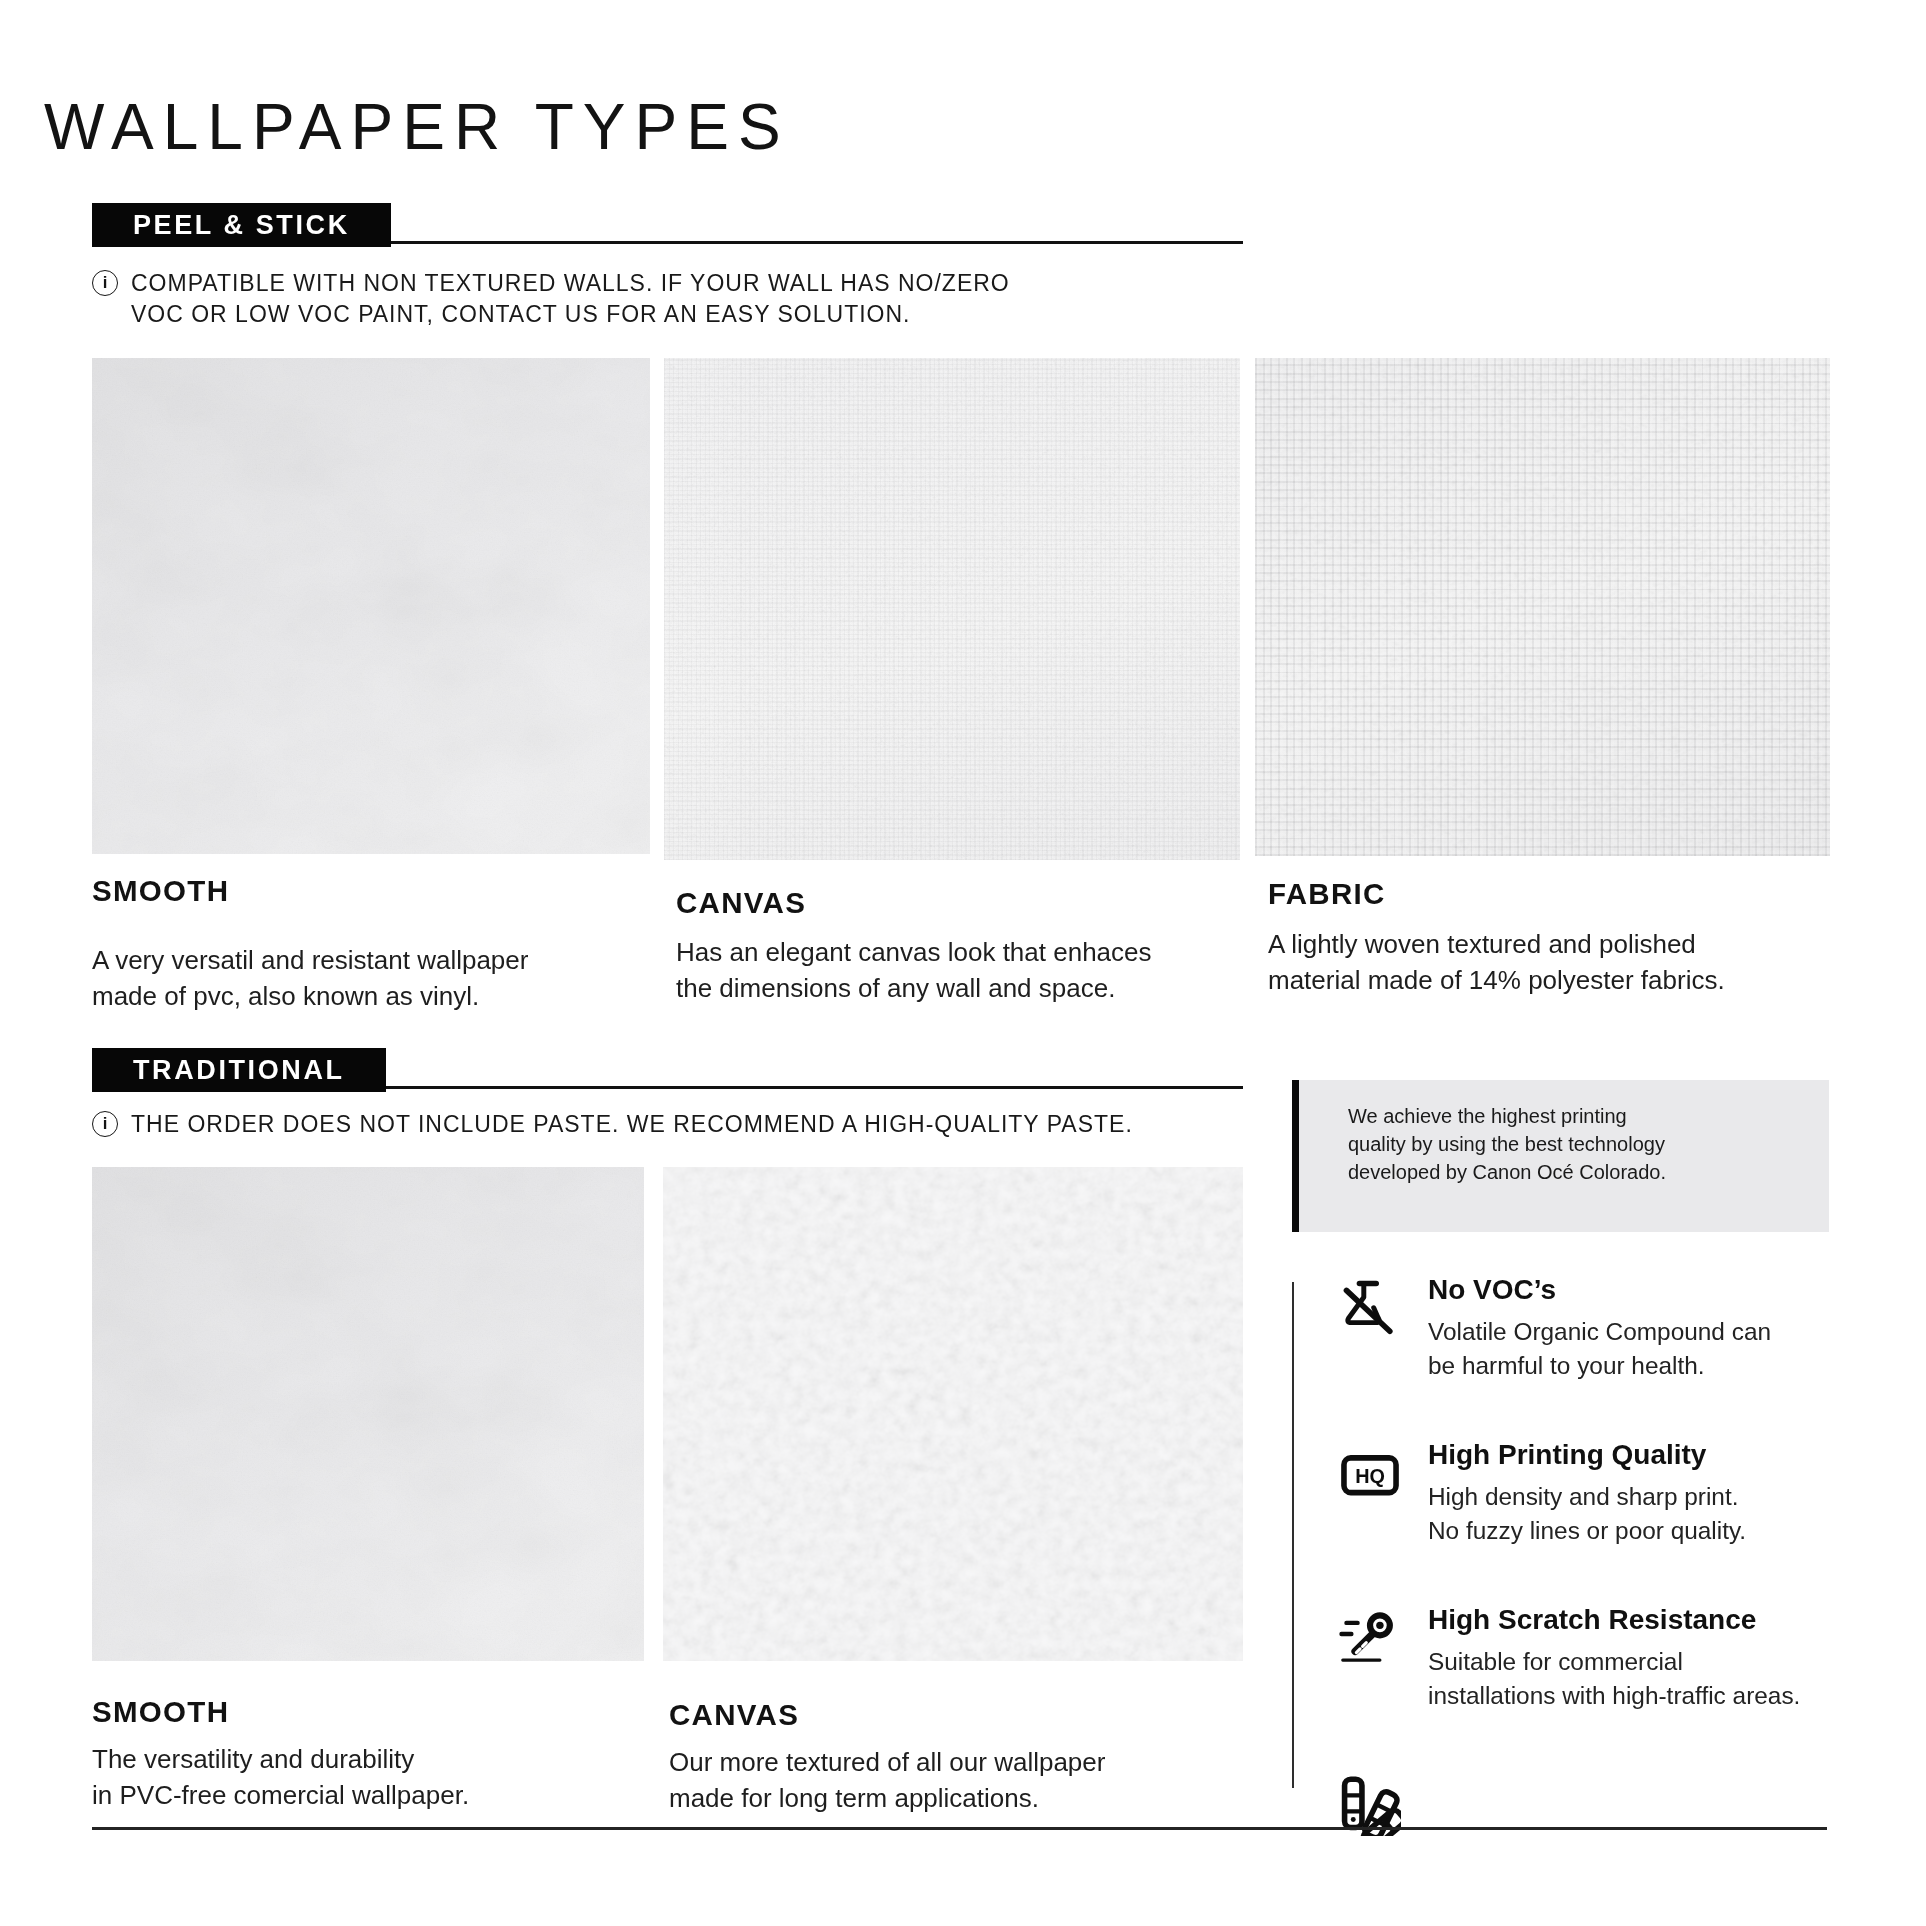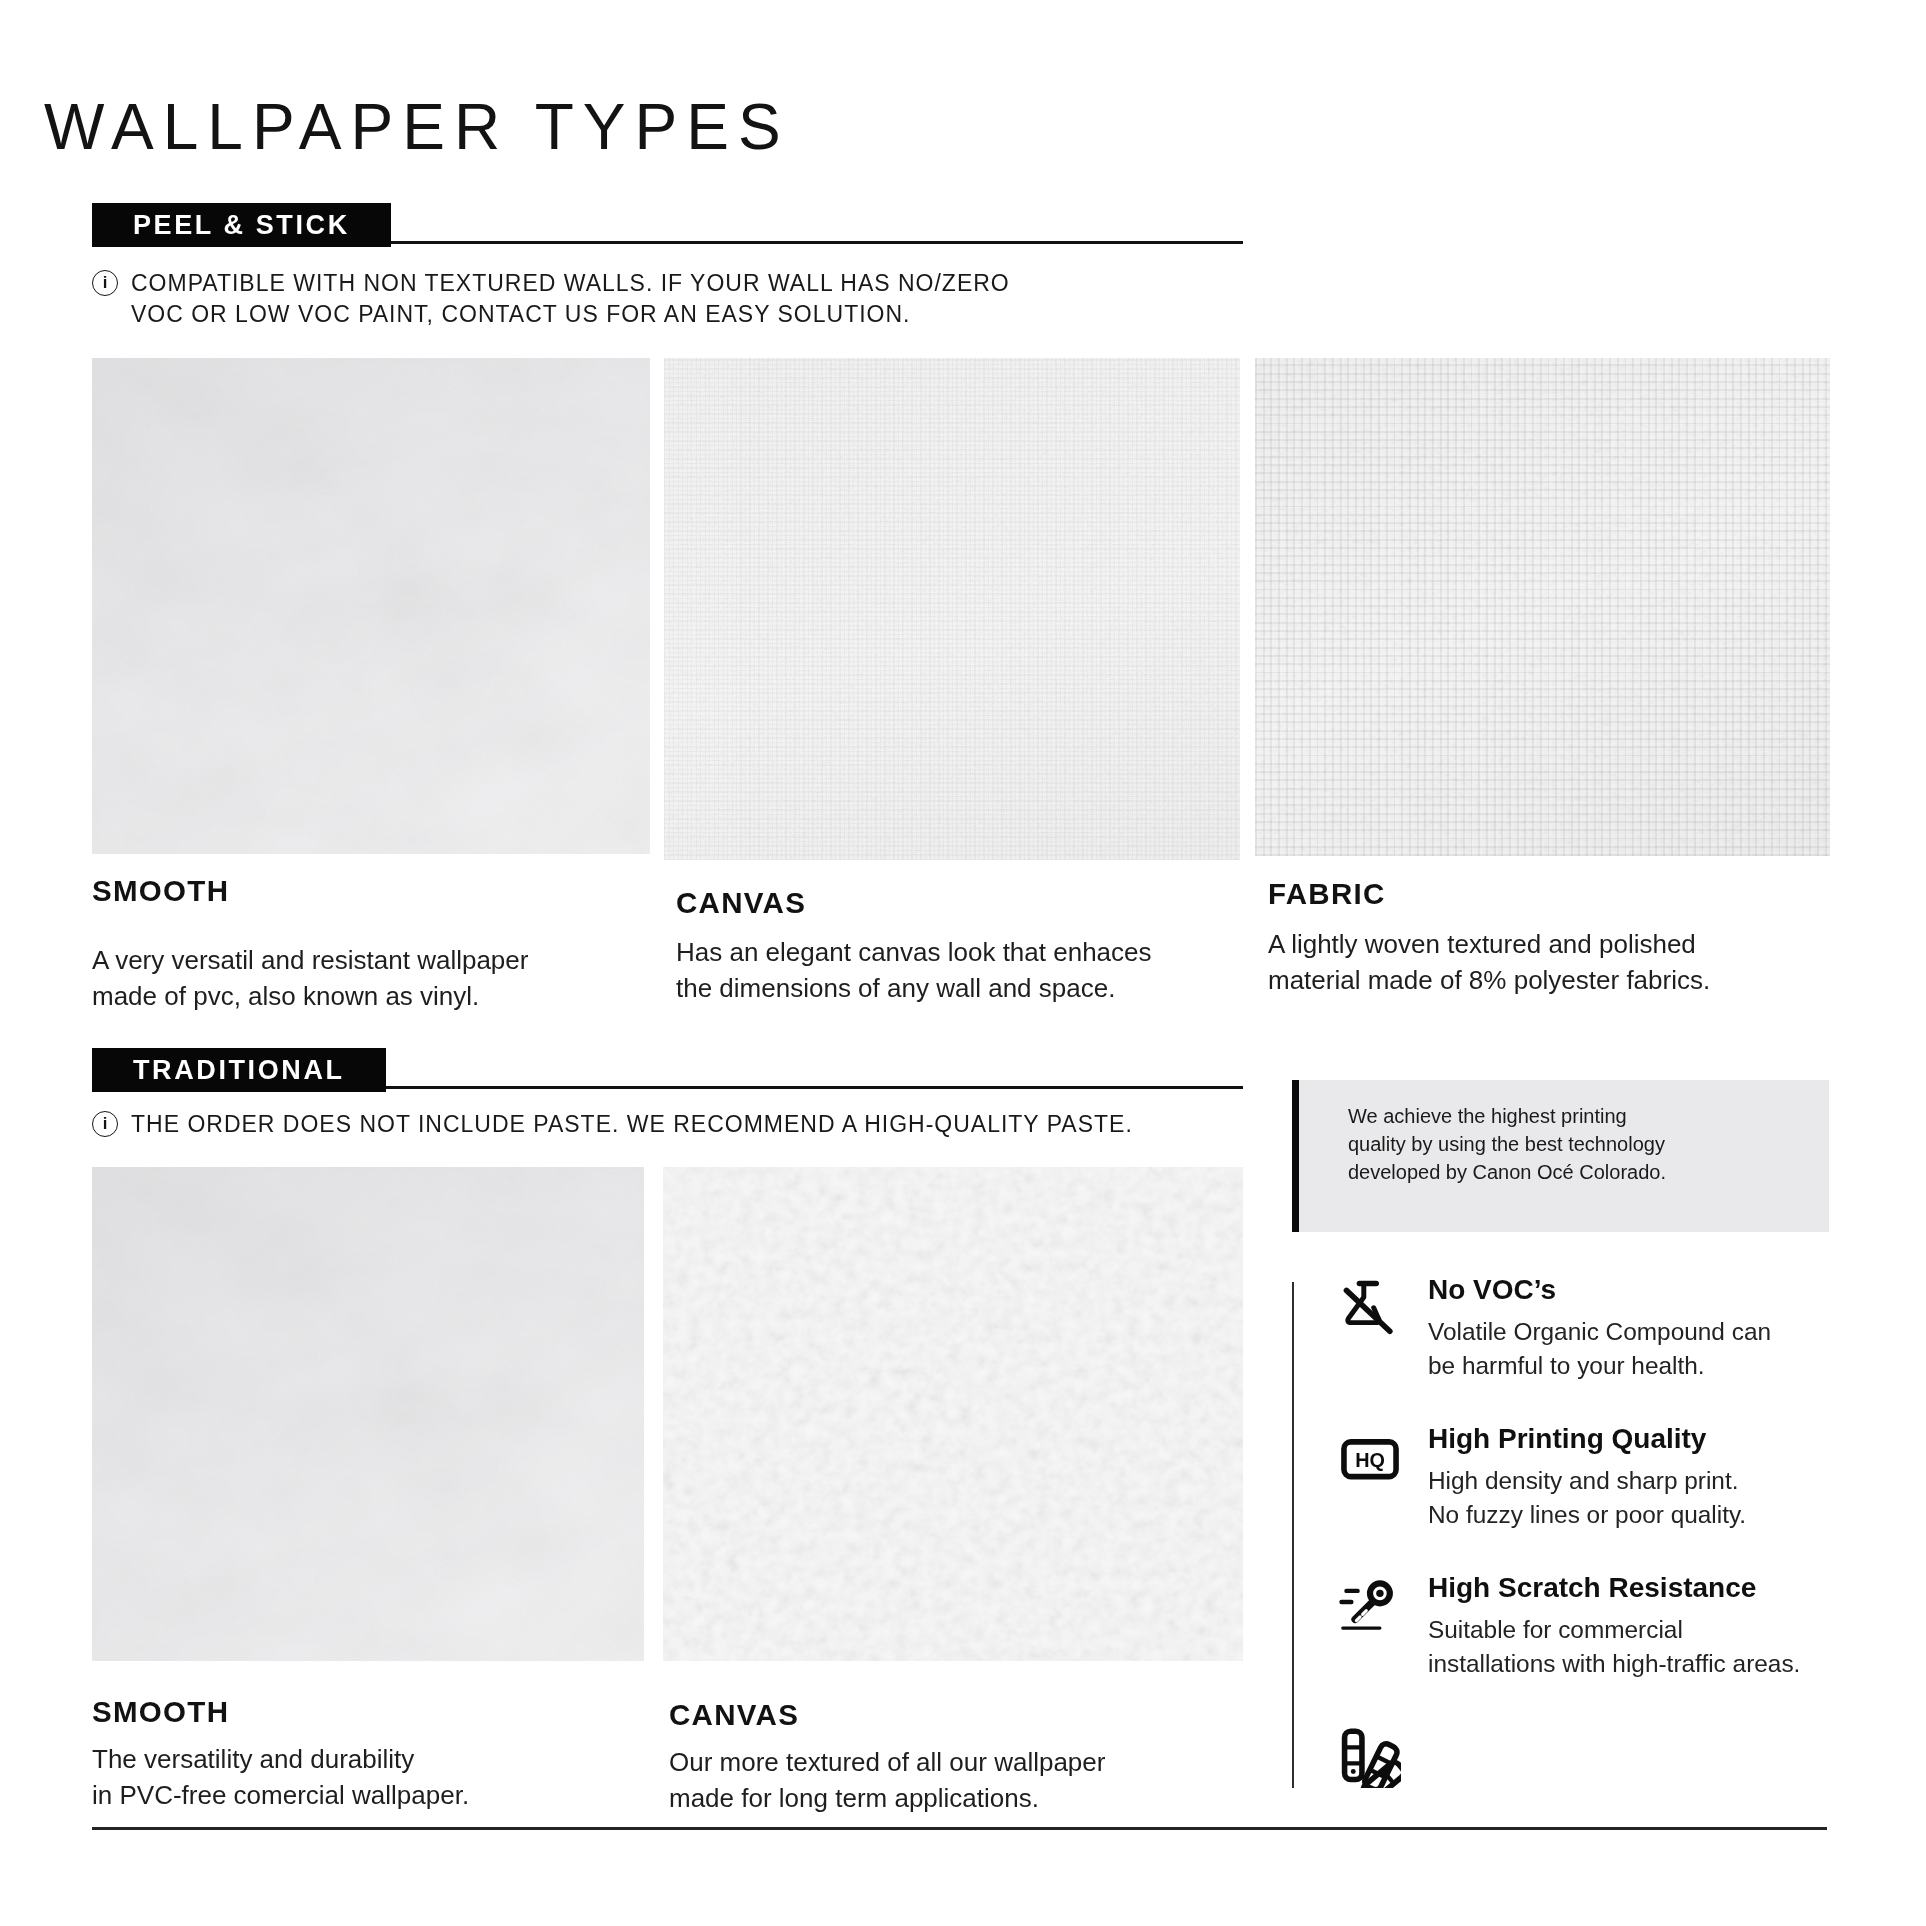--- a/index.html
+++ b/index.html
@@ -40,21 +40,21 @@
 
   .sw-label{position:absolute;font-size:29.5px;font-weight:700;letter-spacing:1.3px;color:#121212;}
   .sw-desc{position:absolute;font-size:26px;line-height:36px;color:#1e1e1e;white-space:pre-line;}
 
   
   .qbox{position:absolute;left:1292px;top:1080px;width:537px;height:152px;background:#e9e9eb;}
   .qbar{position:absolute;left:0;top:0;width:7px;height:152px;background:#0a0a0a;}
   .qtext{position:absolute;left:56px;top:22px;font-size:20px;line-height:28px;color:#1a1a1a;white-space:pre-line;}
   .vline{position:absolute;left:1292px;top:1282px;width:1.9px;height:506px;background:#2e2e2e;}
 
-  .features{position:absolute;left:1339px;top:1274px;width:539px;display:flex;flex-direction:column;gap:40px;}
+  .features{position:absolute;left:1339px;top:1274px;width:539px;display:flex;flex-direction:column;gap:56px;}
   .feat{display:flex;gap:27px;}
   .fic{flex:0 0 auto;width:62px;height:64px;margin-top:2.6px;}
   .fic svg{width:100%;height:100%;}
   .ft-title{font-size:28px;font-weight:700;color:#101010;margin:0 0 9px 0;}
   .ft-desc{font-size:24.4px;line-height:34px;color:#232323;white-space:pre-line;}
 
   .bottom-line{position:absolute;left:92px;top:1827px;width:1735px;height:2.6px;background:#242424;}
 </style>
 </head>
 <body>
@@ -138,21 +138,21 @@
   </div>
 
   <div class="sw-label" style="left:92px;top:874px;">SMOOTH</div>
   <div class="sw-desc" style="left:92px;top:923px;margin-top:19px;">A very versatil and resistant wallpaper
 made of pvc, also known as vinyl.</div>
   <div class="sw-label" style="left:676px;top:886px;">CANVAS</div>
   <div class="sw-desc" style="left:676px;top:934px;">Has an elegant canvas look that enhaces
 the dimensions of any wall and space.</div>
   <div class="sw-label" style="left:1268px;top:877px;">FABRIC</div>
   <div class="sw-desc" style="left:1268px;top:926px;">A lightly woven textured and polished
-material made of 8% polyester fabrics.</div>
+material made of 14% polyester fabrics.</div>
 
   <div class="sec-line" style="left:92px;top:1086px;width:1151px;"></div>
   <div class="sec-tag" style="left:92px;top:1048px;">TRADITIONAL</div>
 
   <div class="note" style="left:92px;top:1109px;width:1130px;">
     <span class="info-ic">i</span>
     <span class="note-text">THE ORDER DOES NOT INCLUDE PASTE. WE RECOMMEND A HIGH-QUALITY PASTE.</span>
   </div>
 
   <div class="swatch tx-smooth" style="left:92px;top:1167px;width:552px;height:494px;">

